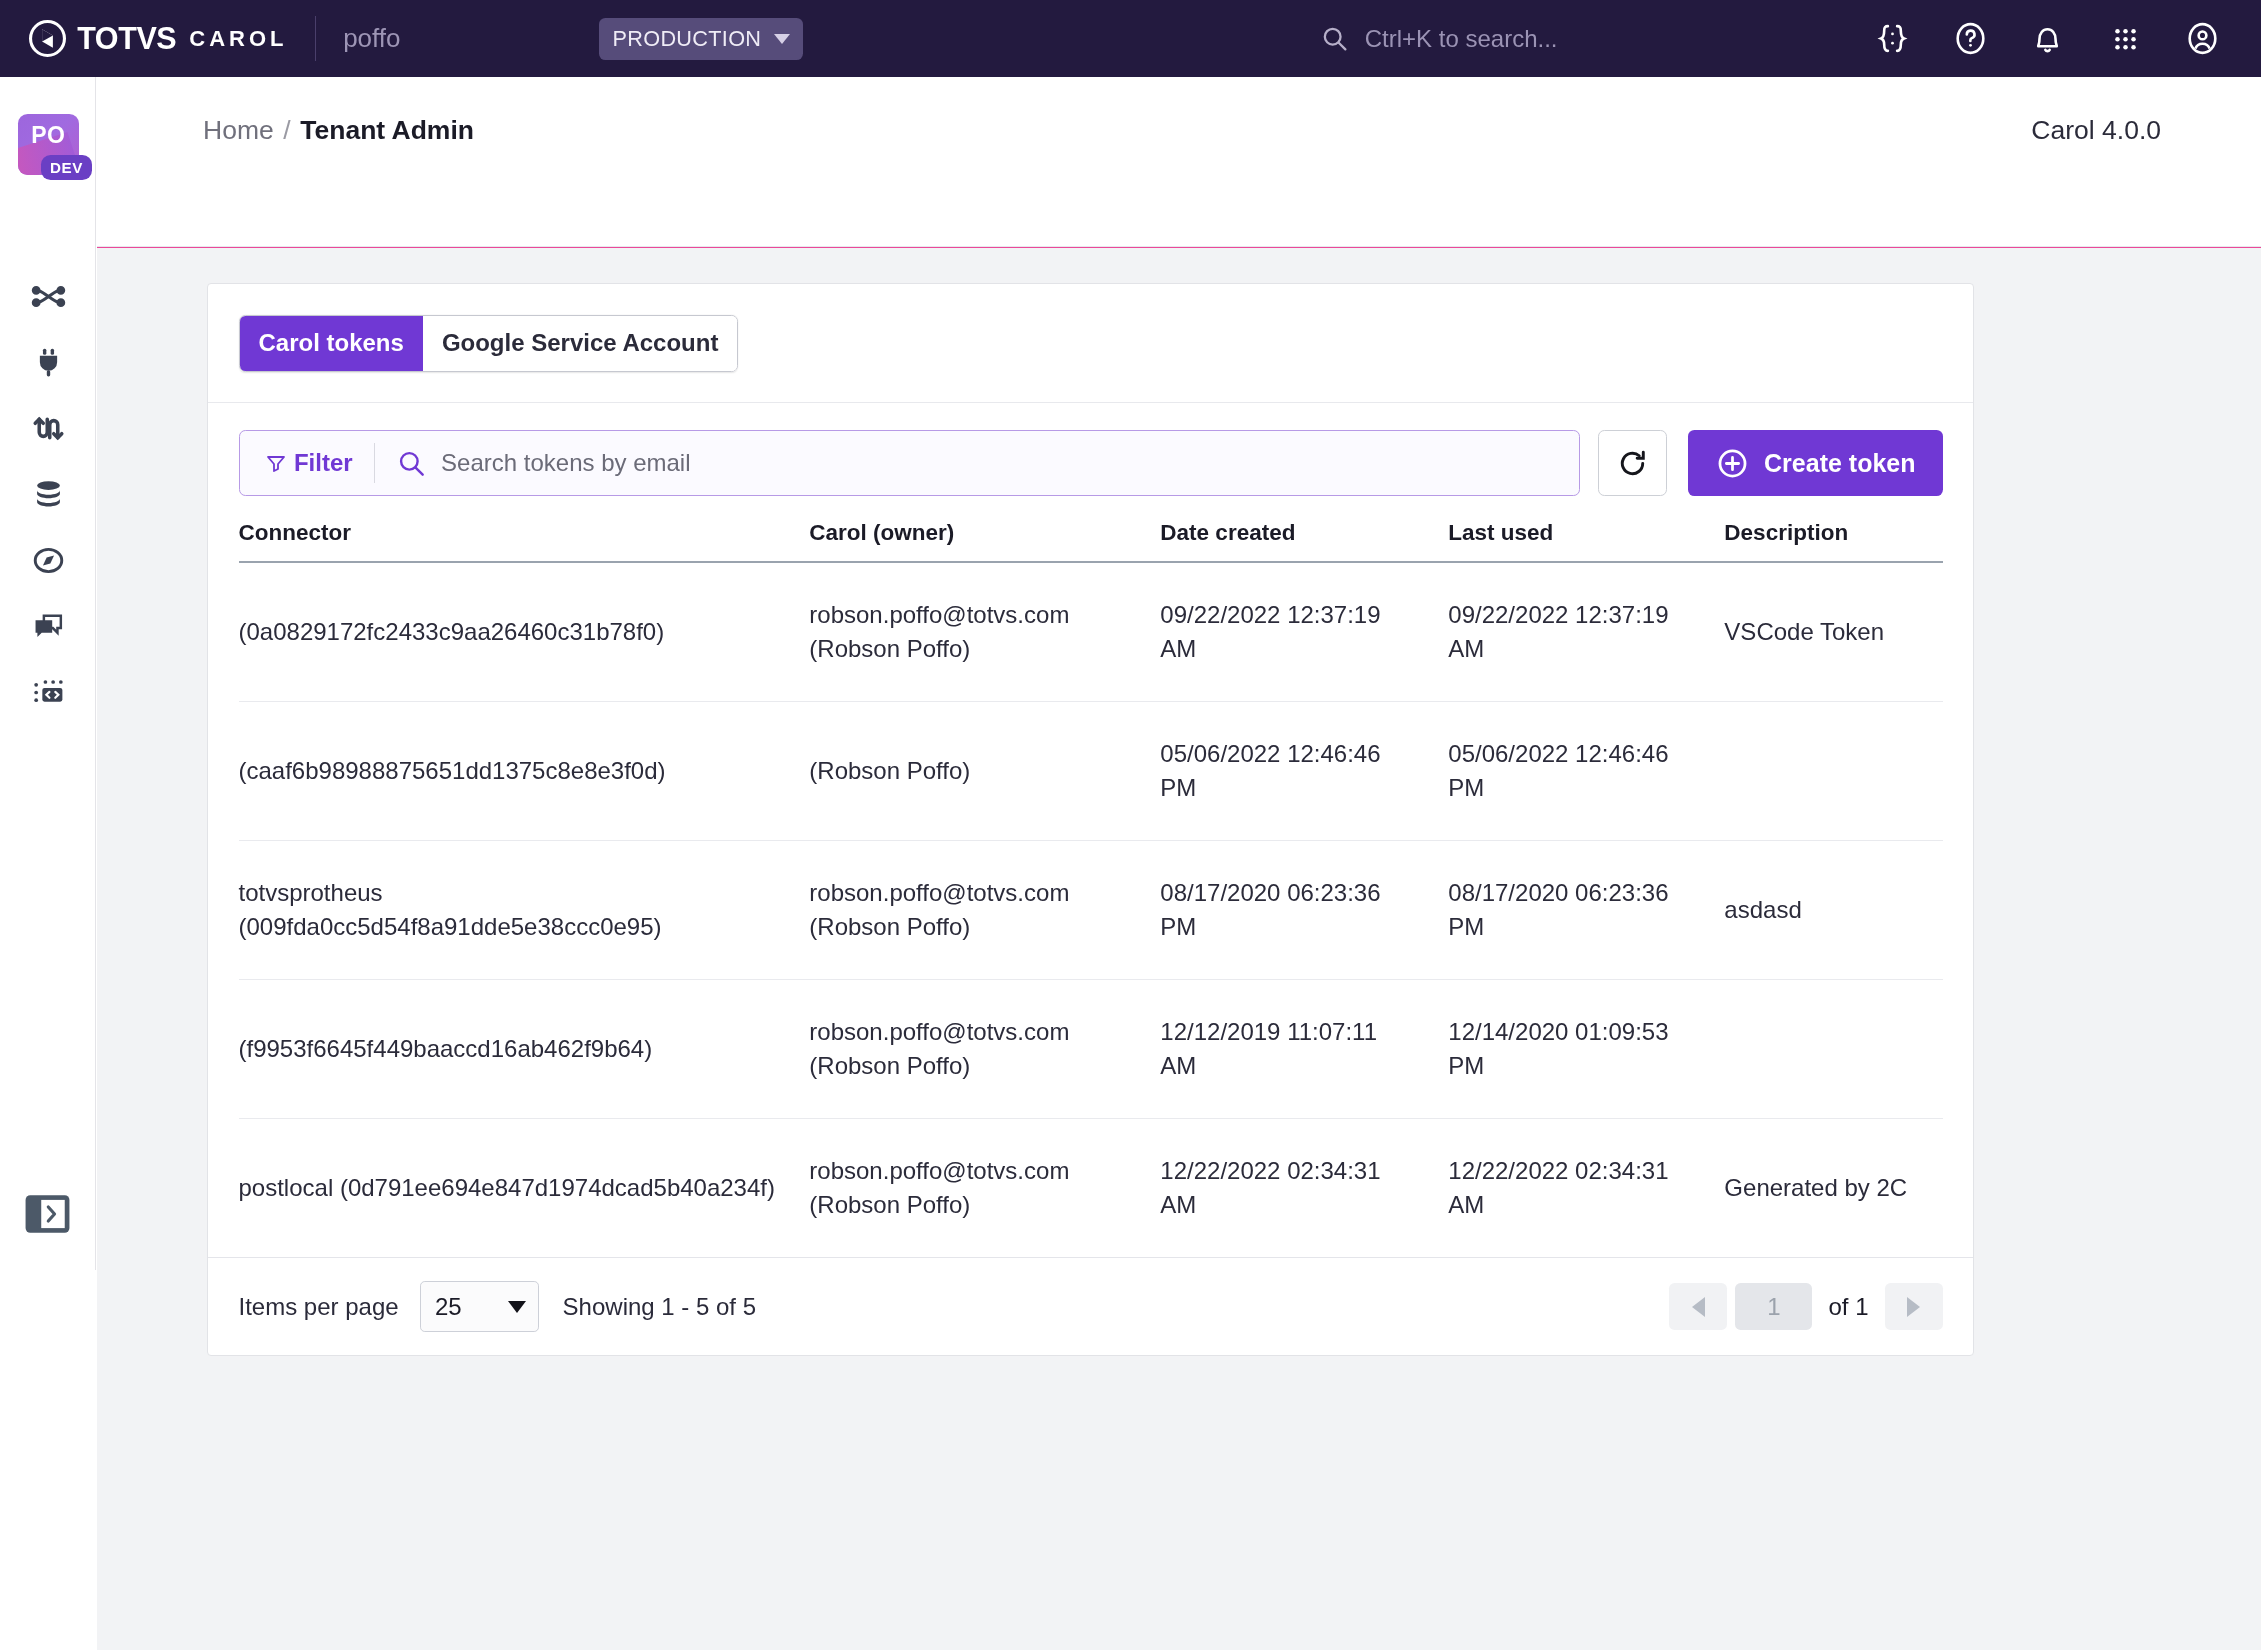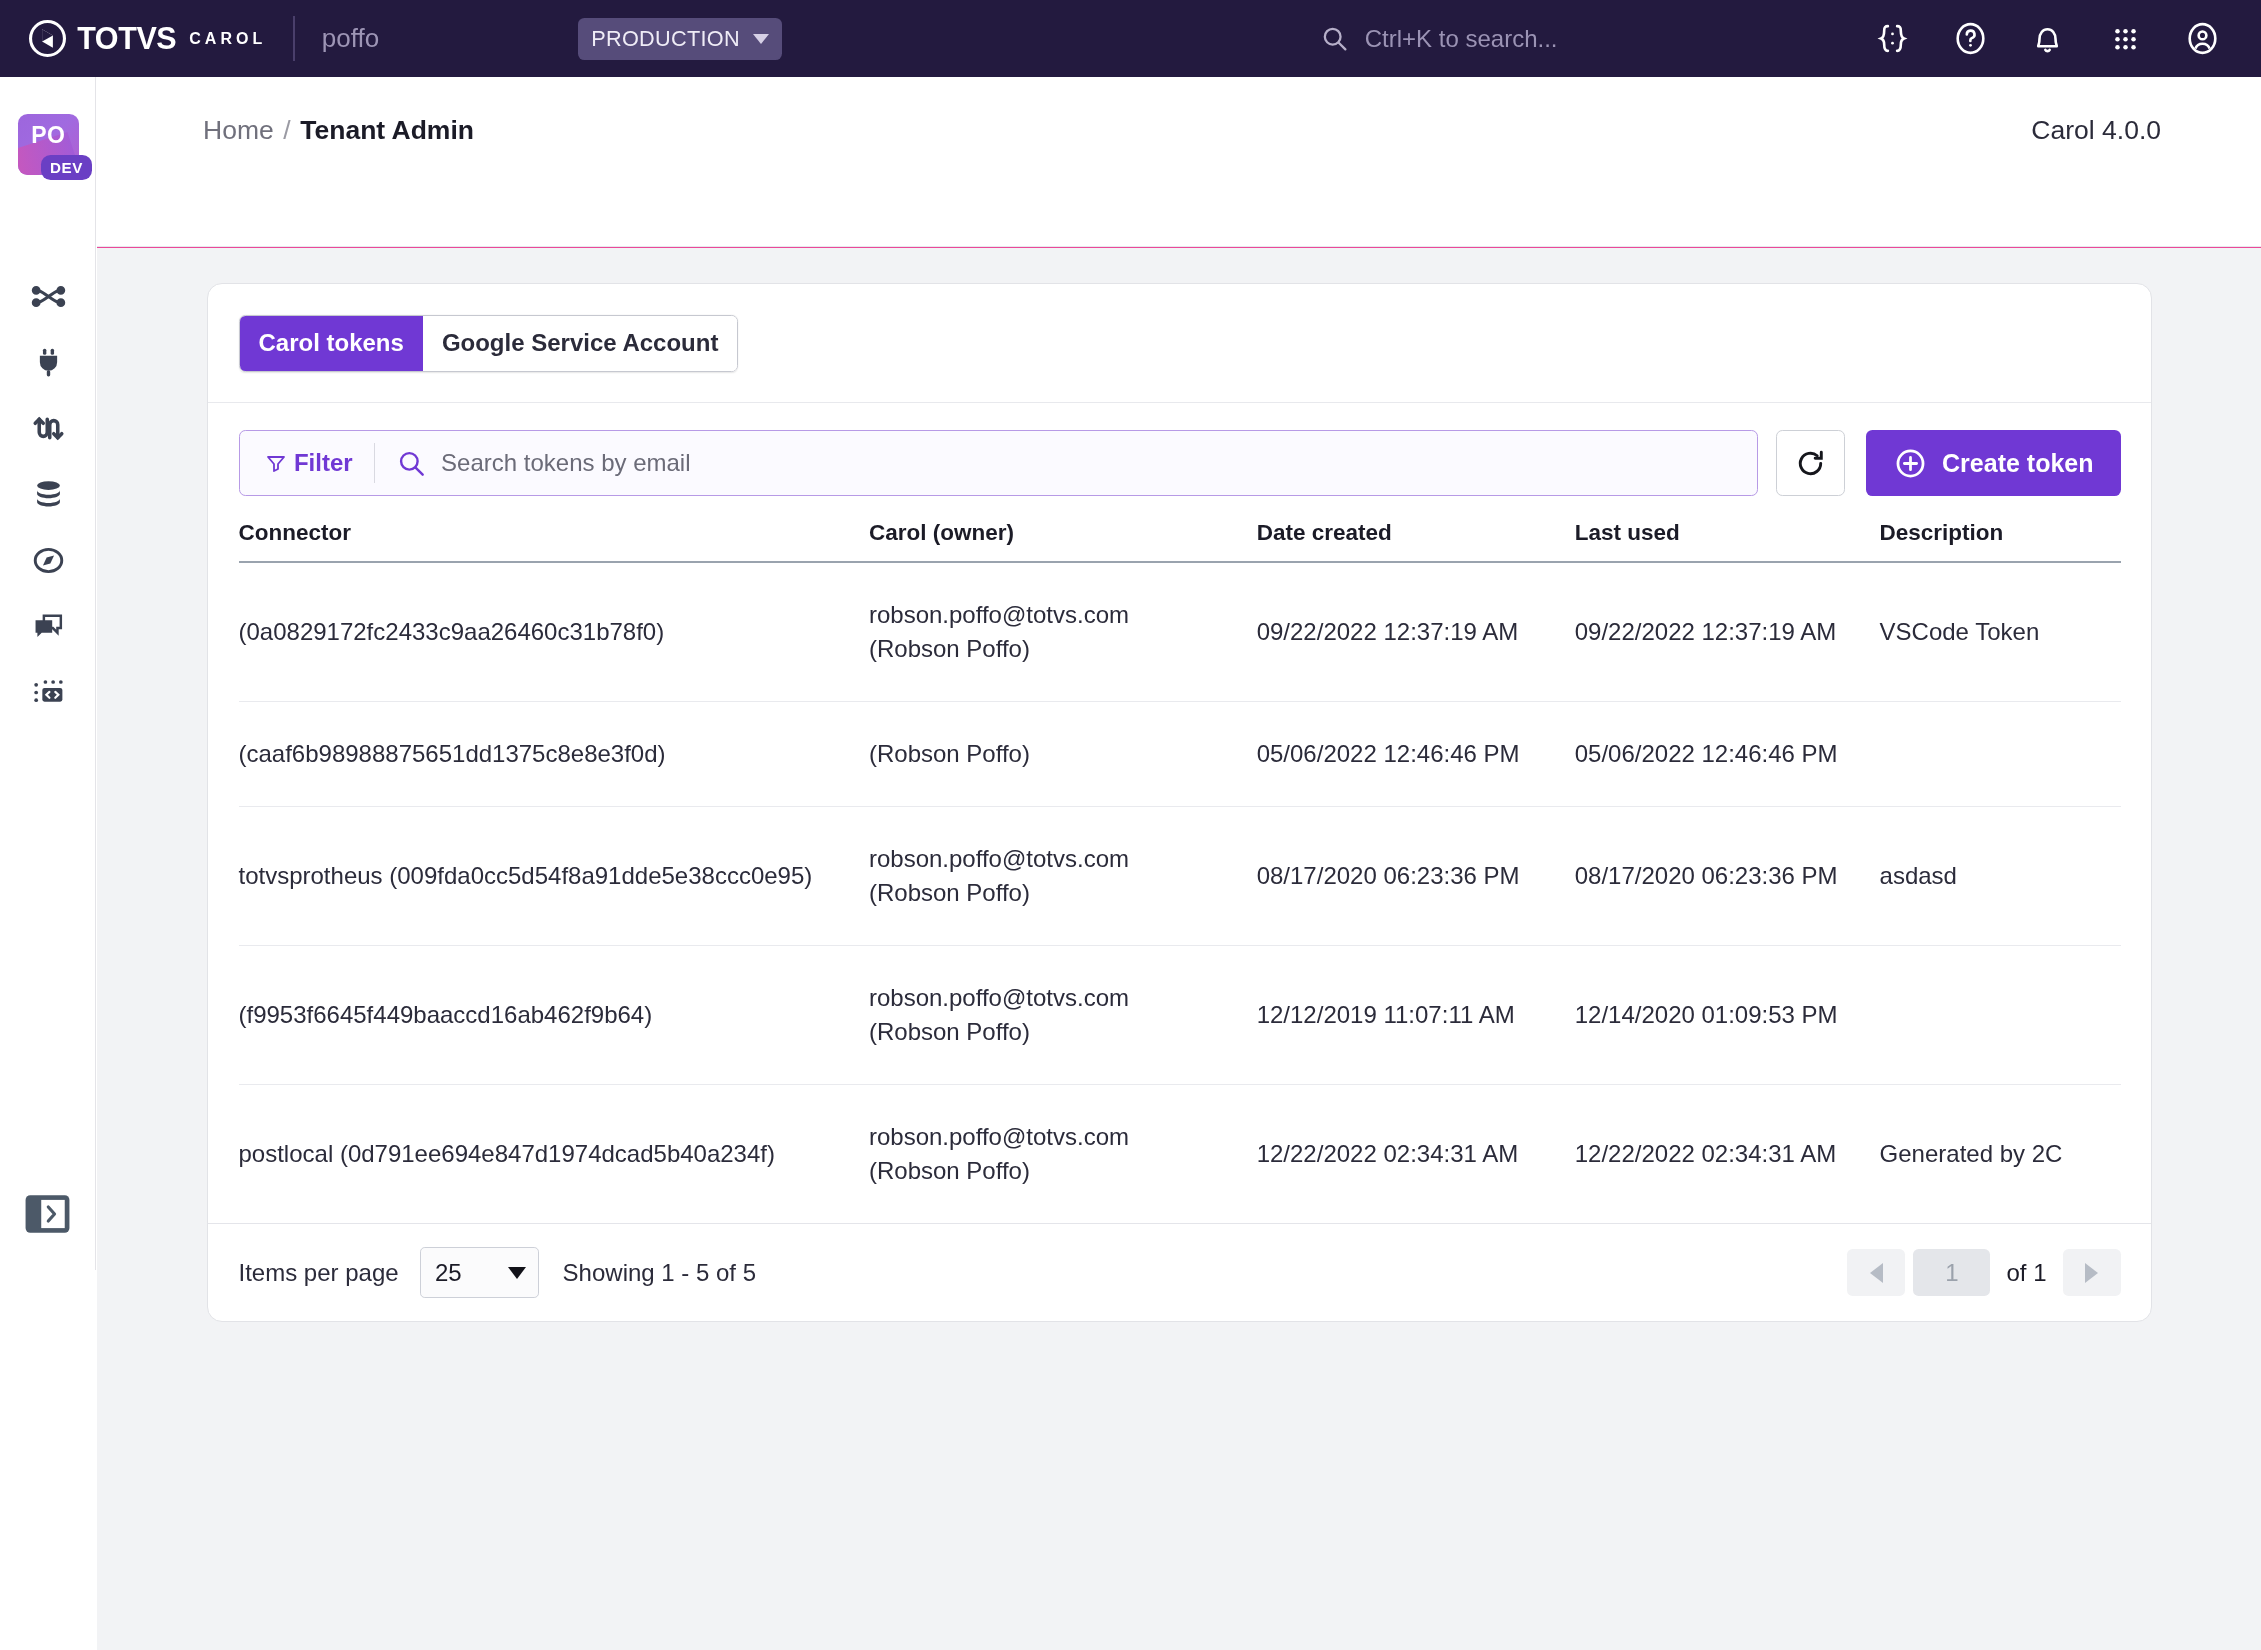--- a/index.html
+++ b/index.html
@@ -18,21 +18,21 @@
     display: flex; align-items: center;
     z-index: 40;
   }
   .brand { display: flex; align-items: center; margin-left: 29px; }
   .brand-logo { width: 37px; height: 37px; flex: none; }
   .brand-totvs {
     color: #fff; font-size: 30.5px; font-weight: bold;
     letter-spacing: -0.4px; margin-left: 11.2px;
   }
   .brand-carol {
-    color: #fff; font-size: 16px; font-weight: bold;
+    color: #fff; font-size: 22px; font-weight: bold;
     letter-spacing: 4px; margin-left: 13px;
   }
   .topbar-div {
     width: 1.6px; height: 45px; background: #4a3f6b;
     margin-left: 27px; margin-right: 27px;
   }
   .tenant { color: #9d95b5; font-size: 26px; }
   .env-btn {
     margin-left: 199px;
     background: #564c7a;
@@ -157,24 +157,24 @@
     background: #7038d4;
   }
 
   .content {
     position: absolute; top: 171px; left: 0;
     width: 2164px; height: 1402px;
     background: #f2f3f5;
   }
   .card {
     position: absolute; top: 35px; left: 110px;
-    width: 1945px;
+    width: 1767px;
     background: #fff;
     border: 0.8px solid #e2e3e7;
-    border-radius: 15px;
+    border-radius: 4px;
   }
 
   
   .toggle-row { padding: 30.5px 0 30.5px 30.5px; }
   .seg {
     display: inline-flex;
     border: 0.8px solid #c6c8d0;
     border-radius: 6.4px;
     overflow: hidden;
     box-shadow: 0 0.8px 1.6px rgba(0,0,0,.10);

